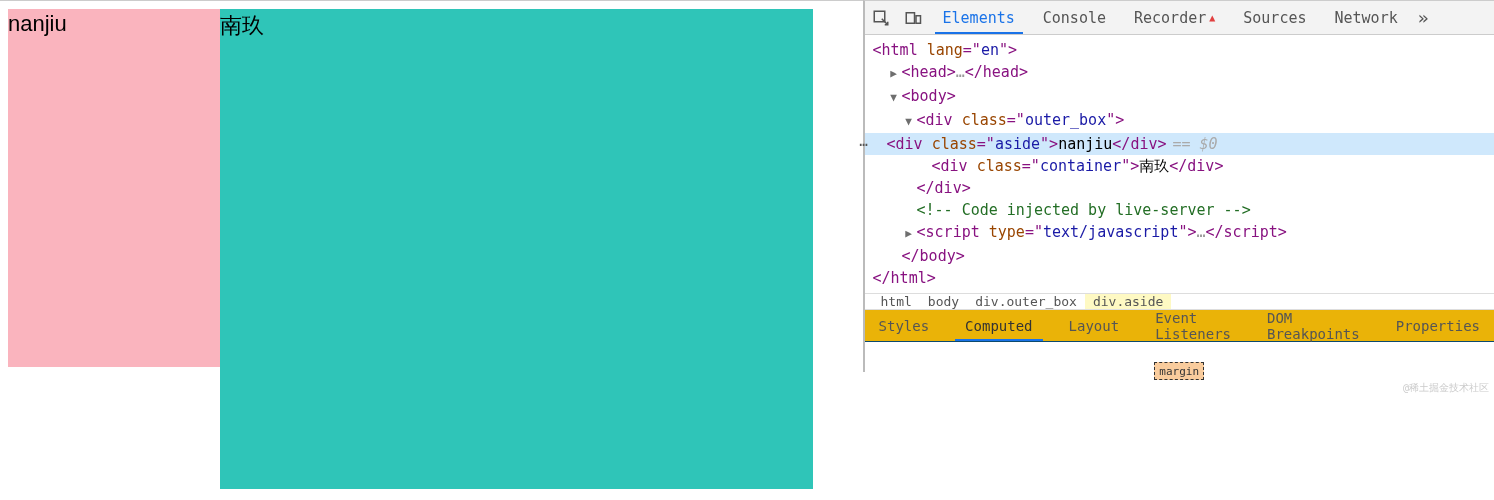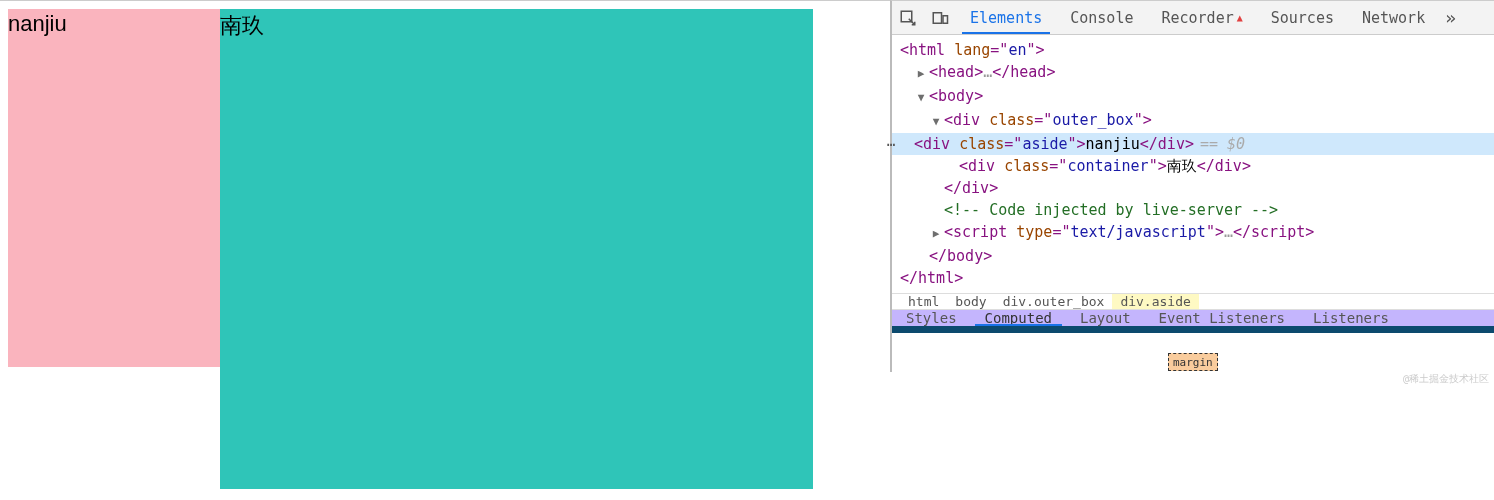--- a/index.html
+++ b/index.html
@@ -31,21 +31,21 @@
     .attr-value { color: #1a1aa6; }
     .text-content { color: #000; }
     .comment { color: #236e25; }
     .doctype { color: #999; }
     .selected-line { background: #cfe8fc; margin-left: -8px; margin-right: -8px; padding-left: 8px; padding-right: 8px; }
     .selected-line::before { content: '⋯'; position: absolute; left: -5px; top: 0; color: #555; font-size: 14px; letter-spacing: -1px; }
     .eq-dollar { color: #aaa; font-style: italic; margin-left: 6px; }
     .breadcrumb { display: flex; border-top: 1px solid #ddd; border-bottom: 1px solid #ddd; height: 28px; align-items: center; padding: 0 8px; font-size: 13px; background: #fff; }
     .crumb { padding: 0 8px; color: #555; cursor: pointer; height: 100%; display: flex; align-items: center; }
     .crumb.active { background: #fef9c3; }
-    .styles-tabs { display: flex; height: 32px; border-bottom: 7px solid #0c4a6e; background: #c4b5fd; }
+    .styles-tabs { display: flex; height: 32px; border-bottom: 1px solid #0c4a6e; background: #eab308; gap: 8px; }
     .styles-tab { padding: 0 14px; display: flex; align-items: center; color: #555; cursor: pointer; position: relative; font-size: 14px; }
     .styles-tab.active { color: #333; }
     .styles-tab.active::after { content: ''; position: absolute; bottom: 0; left: 4px; right: 4px; height: 2px; background: #1a73e8; }
     .box-model-area { flex: 1; display: flex; align-items: center; justify-content: center; padding: 20px; position: relative; }
     .box-model { position: relative; font-size: 12px; }
     .bm-margin { border: 1px dashed #333; padding: 8px 24px; background: #f9cc9d; position: relative; text-align: right; }
     .bm-border { border: 1px solid #333; padding: 16px 18px; background: #fedaa3; position: relative; }
     .bm-padding { border: 1px dashed #333; padding: 12px 14px; background: #c3dc8f; position: relative; }
     .bm-label { position: absolute; top: 2px; left: 4px; font-size: 11px; color: #333; }
     .bm-dash { position: absolute; font-size: 11px; }
@@ -110,21 +110,22 @@
       <div class="crumb">body</div>
       <div class="crumb">div.outer_box</div>
       <div class="crumb active">div.aside</div>
     </div>
 
     <div class="styles-tabs">
       <div class="styles-tab">Styles</div>
       <div class="styles-tab active">Computed</div>
       <div class="styles-tab">Layout</div>
       <div class="styles-tab">Event Listeners</div>
-      <div class="styles-tab">Listeners</div>
+      <div class="styles-tab">DOM Breakpoints</div>
+      <div class="styles-tab">Properties</div>
     </div>
 
     <div class="box-model-area">
       <div class="box-model">
         <div class="bm-margin">
           <span class="bm-label">margin</span>
         </div>
       </div>
       <div class="watermark-small">@稀土掘金技术社区</div>
     </div>

